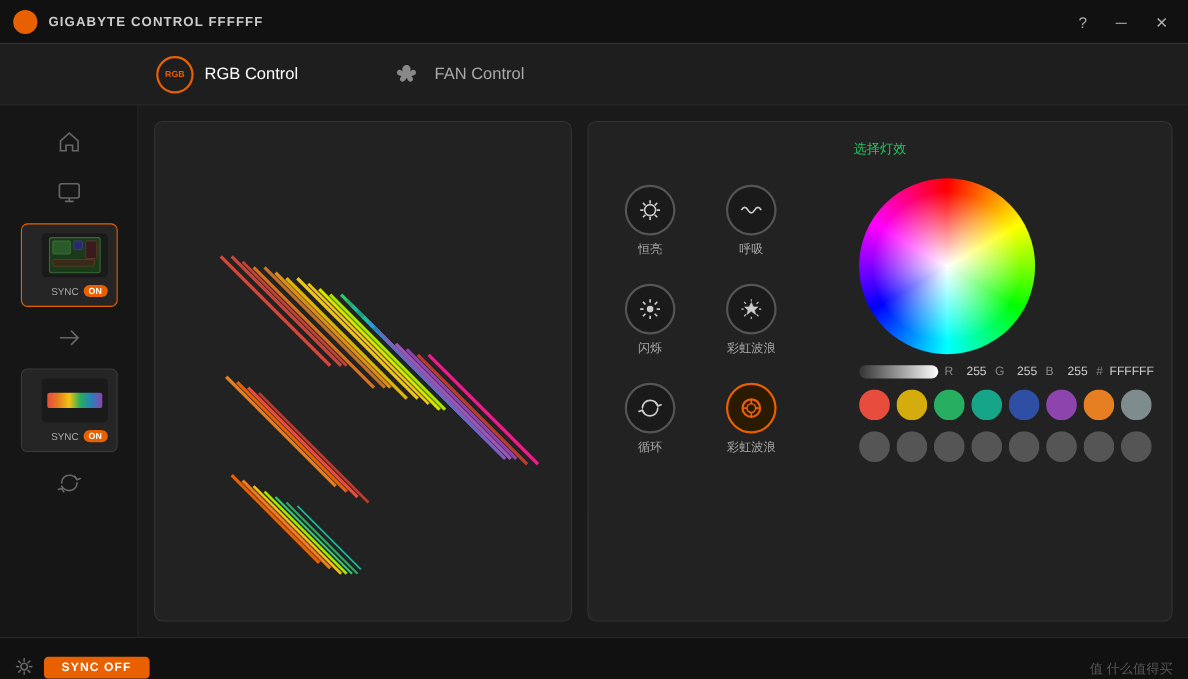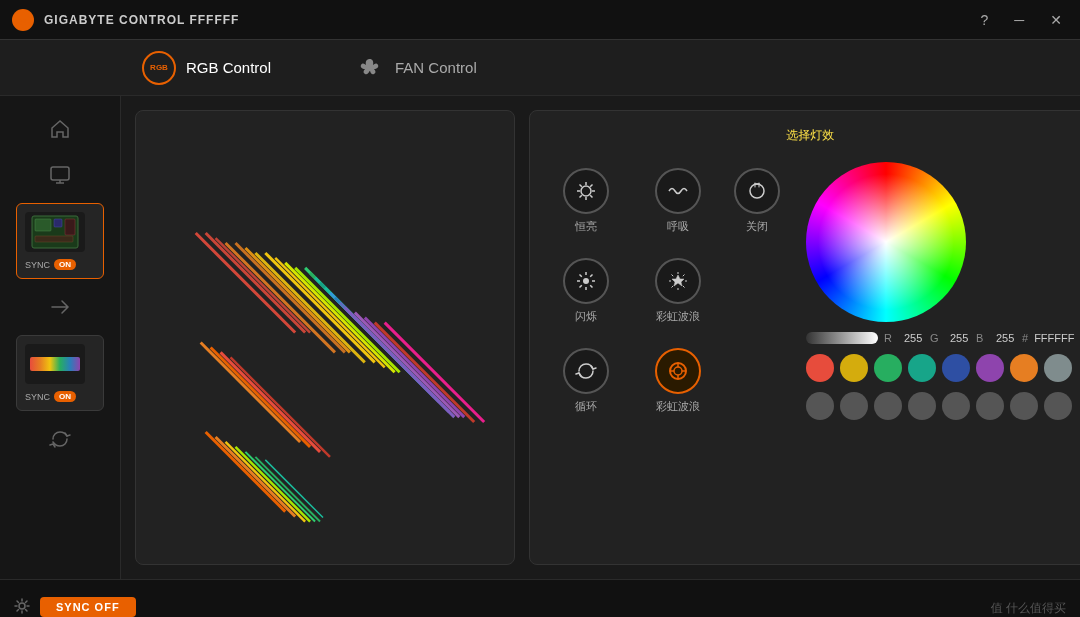--- a/index.html
+++ b/index.html
@@ -129,21 +129,21 @@
     }
 
     .device-card {
       width: 88px;
       background: #252525;
       border-radius: 6px;
       border: 1px solid #3a3a3a;
       padding: 8px;
       display: flex;
       flex-direction: column;
-      align-items: flex-start;
+      align-items: flex-end;
       margin: 5px 16px;
       cursor: pointer;
     }
     .device-card.active {
       border-color: #e86000;
     }
     .device-icon {
       width: 60px;
       height: 40px;
       background: #1a1a1a;
@@ -207,21 +207,21 @@
       border: 1px solid #333;
       padding: 16px;
       display: flex;
       flex-direction: column;
       gap: 14px;
     }
 
     #effect-section-title {
       text-align: center;
       font-size: 12px;
-      color: #fde047;
+      color: #22c55e;
       margin-bottom: 4px;
     }
 
     #effect-grid {
       display: grid;
       grid-template-columns: repeat(2, 80px);
       gap: 12px;
       justify-content: center;
     }
 
@@ -344,20 +344,21 @@
     }
 
     
     #controls-inner {
       display: flex;
       gap: 20px;
     }
 
     #left-controls {
       display: flex;
+      flex-direction: column;
       gap: 10px;
       justify-content: flex-end;
     }
 
     
     #statusbar {
       height: 38px;
       background: #111;
       border-top: 1px solid #2a2a2a;
       display: flex;
@@ -632,33 +633,20 @@
                     <line x1="11" y1="3" x2="11" y2="7" stroke="#e86000" stroke-width="1.5"></line>
                     <line x1="11" y1="15" x2="11" y2="19" stroke="#e86000" stroke-width="1.5"></line>
                     <line x1="3" y1="11" x2="7" y2="11" stroke="#e86000" stroke-width="1.5"></line>
                     <line x1="15" y1="11" x2="19" y2="11" stroke="#e86000" stroke-width="1.5"></line>
                   </svg>
               </div>
               <span class="effect-label">彩虹波浪</span>
             </div>
           </div>
 
-          <div style="display:flex;justify-content:center;">
-            <div class="effect-btn">
-              <div class="effect-icon-circle">
-                <svg width="22" height="22" viewBox="0 0 22 22">
-                    <circle cx="11" cy="11" r="7" fill="none" stroke="#ccc" stroke-width="1.5"></circle>
-                    <line x1="9" y1="4" x2="13" y2="4" stroke="#ccc" stroke-width="1.5" stroke-linecap="round"></line>
-                    <line x1="9" y1="3" x2="9" y2="7" stroke="#ccc" stroke-width="1" stroke-linecap="round"></line>
-                    <line x1="13" y1="3" x2="13" y2="7" stroke="#ccc" stroke-width="1" stroke-linecap="round"></line>
-                  </svg>
-              </div>
-              <span class="effect-label">关闭</span>
-            </div>
-          </div>
         </div>
 
         <div id="color-section">
 
           <div id="color-wheel-container">
             <div id="color-wheel"></div>
           </div>
 
           <div id="rgb-values-row">
             <div class="color-slider-thumb"></div>

